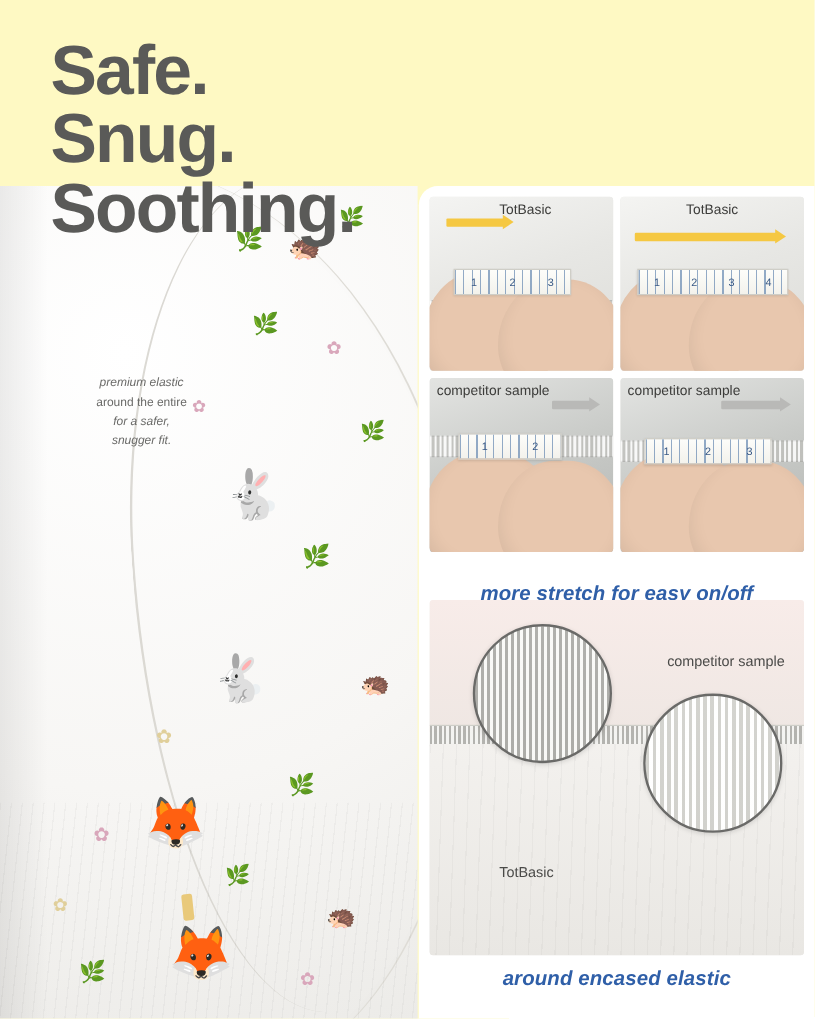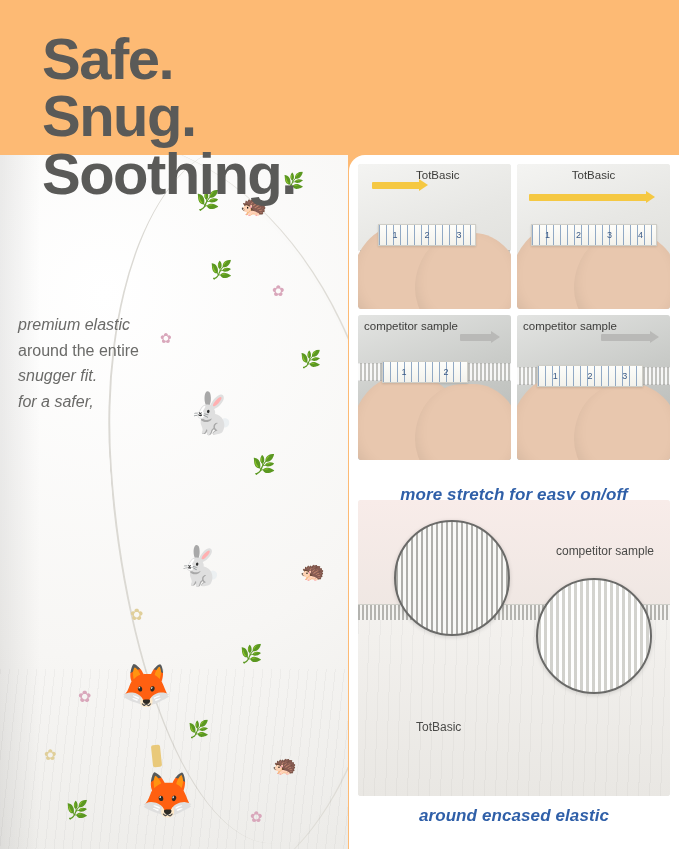--- a/index.html
+++ b/index.html
@@ -11,21 +11,21 @@
     width: 679px;
     height: 849px;
     font-family: "Liberation Sans", sans-serif;
     overflow: hidden;
     position: relative;
   }
   .page {
     position: relative;
     width: 679px;
     height: 849px;
-    background: #fdba74;
+    background: #fef9c3;
     overflow: hidden;
   }
 
   
   .headline {
     position: absolute;
     left: 42px;
     top: 30px;
     z-index: 40;
     color: #5a5a58;
@@ -37,22 +37,23 @@
   .headline div { white-space: nowrap; }
 
   
   .leftcopy {
     position: absolute;
     left: 18px;
     top: 312px;
     width: 200px;
     z-index: 40;
     color: #6a6a68;
-    font-size: 16px;
+    font-size: 10px;
     line-height: 1.6;
+    text-align: center;
   }
   .leftcopy .it { font-style: italic; }
 
   
   .fabric {
     position: absolute;
     left: 0;
     top: 155px;
     width: 348px;
     height: 694px;
@@ -343,22 +344,22 @@
     <span class="motif fox" style="left:140px; top:618px; font-size:44px;">🦊</span>
     <span class="motif hedge" style="left:272px; top:600px; font-size:20px;">🦔</span>
     <span class="motif leaf" style="left:66px; top:646px; font-size:18px;">🌿</span>
     <span class="motif flowerp" style="left:250px; top:654px; font-size:15px;">✿</span>
     <div class="tab"></div>
   </div>
 
   <div class="leftcopy">
     <div class="it">premium elastic</div>
     <div>around the entire</div>
+    <div class="it">for a safer,</div>
     <div class="it">snugger fit.</div>
-    <div class="it">for a safer,</div>
   </div>
 
   <div class="right">
 
     <div class="grid4">
 
       <div class="cell">
         <div class="ph-white"></div>
         <div class="elasticband" style="top:86px;"></div>
         <div class="hand l"></div>

